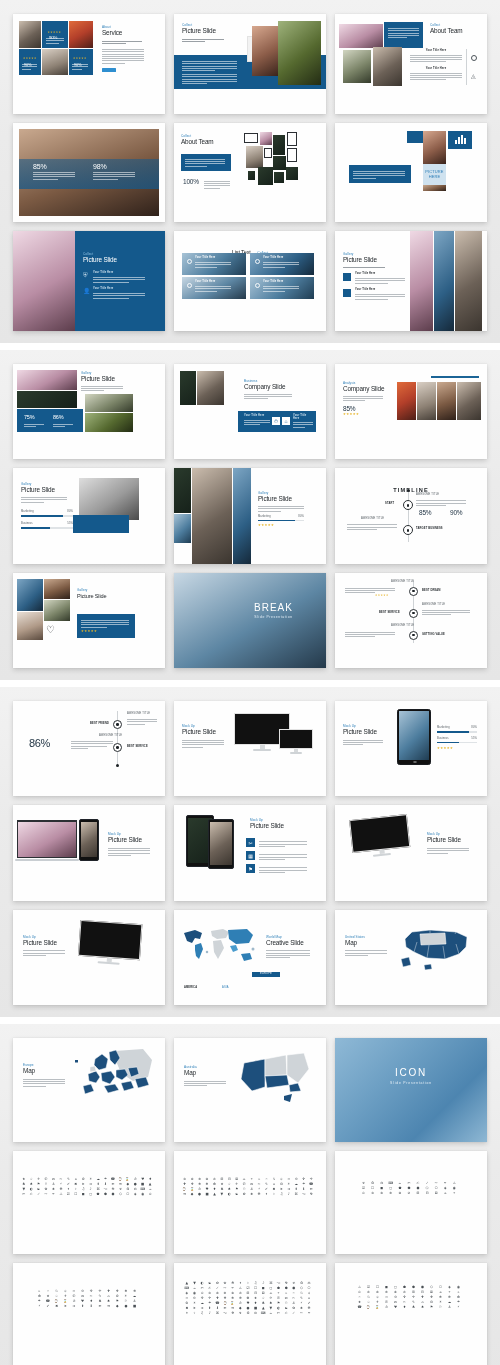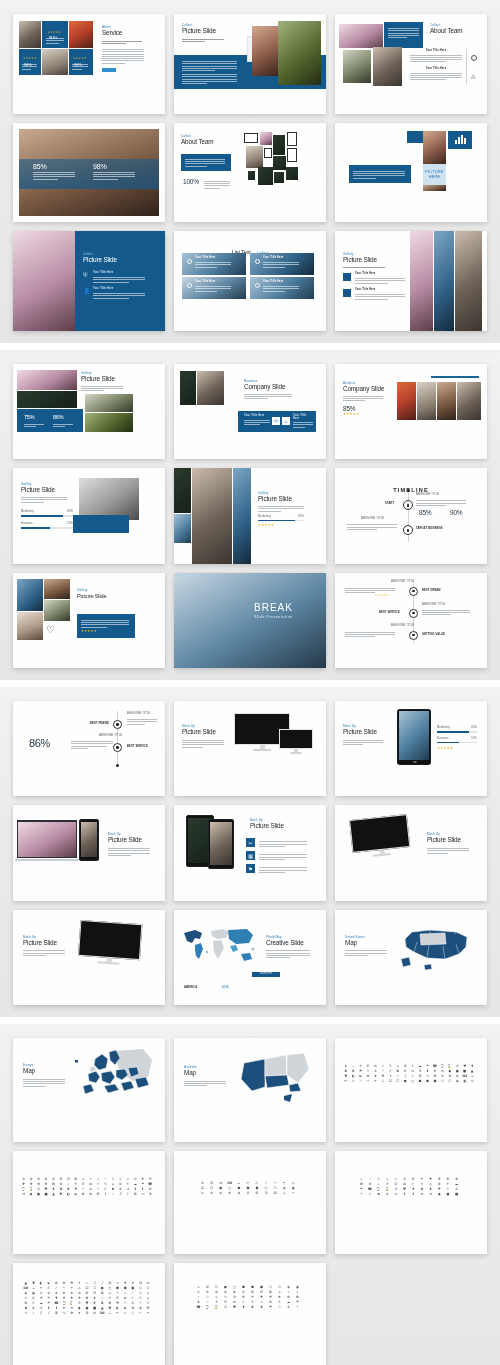--- a/index.html
+++ b/index.html
@@ -949,20 +949,26 @@
         <svg class="mapsvg" style="left:60px;top:10px;" width="80" height="58" viewBox="0 0 160 116">
           <path d="M20 30 L62 22 L62 78 L36 86 L14 62 Z" fill="#1d4f7c" stroke="#fff" stroke-width="1.2"></path>
           <path d="M62 22 L104 14 L106 54 L62 56 Z" fill="#cfd4d8" stroke="#fff" stroke-width="1.2"></path>
           <path d="M106 14 L140 10 L150 42 L128 70 L106 54 Z" fill="#cfd4d8" stroke="#fff" stroke-width="1.2"></path>
           <path d="M62 56 L106 54 L110 74 L66 80 Z" fill="#1d4f7c" stroke="#fff" stroke-width="1.2"></path>
           <path d="M110 74 L128 70 L134 86 L112 88 Z" fill="#1d4f7c" stroke="#fff" stroke-width="1.2"></path>
           <path d="M100 96 L116 92 L112 108 L100 104 Z" fill="#1d4f7c"></path>
         </svg>
       </div>
 
+      <div class="slide gradslide">
+        <div class="abs" style="left:0;right:0;top:30px;text-align:center;">
+          <div style="color:#fff;font-size:10px;letter-spacing:1.8px;line-height:1;">ICON</div>
+          <div style="color:#e6f0f7;font-size:3.4px;letter-spacing:.8px;margin-top:2.5px;">Slide Presentation</div>
+        </div>
+      </div>
 
       <div class="slide">
         <div class="icon-wrap" style="left:7px;top:26px;width:134px;">
             <span style="width: 7.44444px;">★</span>
             <span style="width: 7.44444px;">☆</span>
             <span style="width: 7.44444px;">✈</span>
             <span style="width: 7.44444px;">✆</span>
             <span style="width: 7.44444px;">✉</span>
             <span style="width: 7.44444px;">✂</span>
             <span style="width: 7.44444px;">✎</span>

